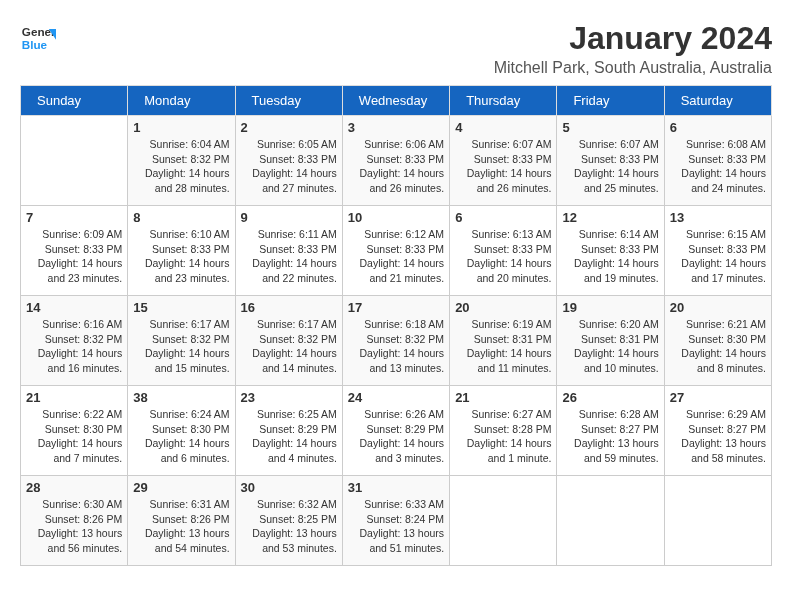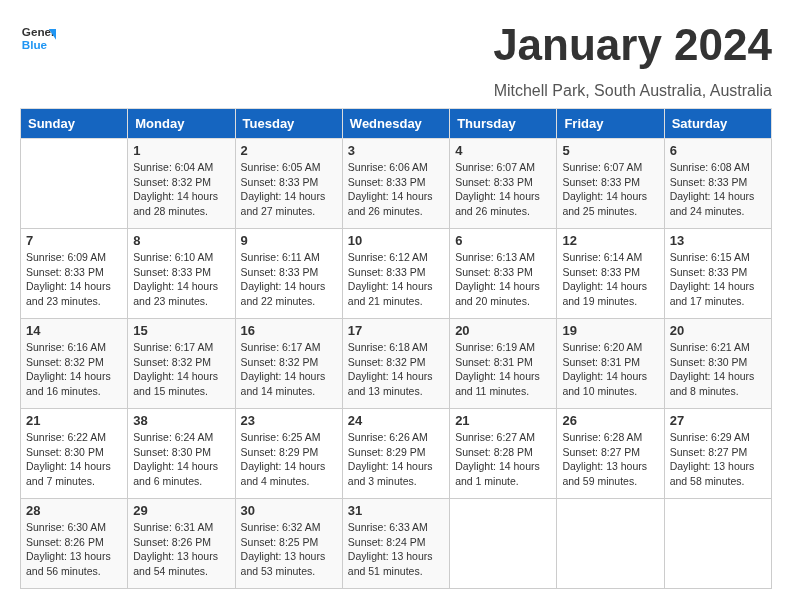--- a/index.html
+++ b/index.html
@@ -24,42 +24,42 @@
     }
     .logo-icon {
       width: 36px;
       height: 36px;
       margin-right: 2px;
     }
     .title-block {
       text-align: right;
     }
     .calendar-title {
-      font-size: 44px;
+      font-size: 32px;
       font-weight: bold;
       color: #333;
     }
     .calendar-subtitle {
       font-size: 16px;
       color: #555;
-      margin-top: 12px;
+      margin-top: 2px;
     }
     table {
       width: 100%;
       border-collapse: collapse;
       margin-top: 8px;
       font-size: 11px;
     }
     thead tr th {
       background-color: #1565C0;
       color: #fff;
-      padding: 7px 7px;
+      padding: 7px 16px;
       text-align: left;
       font-size: 13px;
-      font-weight: bold;
+      font-weight: normal;
       border: 1px solid #ddd;
     }
     tbody tr td {
       border: 1px solid #ccc;
       vertical-align: top;
       padding: 4px 5px;
       width: 14.28%;
       min-height: 80px;
       height: 90px;
     }
@@ -73,20 +73,21 @@
       font-weight: bold;
       font-size: 13px;
       color: #333;
       display: block;
       margin-bottom: 2px;
     }
     .day-info {
       color: #333;
       font-size: 10.5px;
       line-height: 1.4;
+      text-align: right;
     }
     .empty-cell {
       background: #fff !important;
     }
   </style>
 </head>
 <body>
 
 <div class="header-logo">
   <div class="logo">

